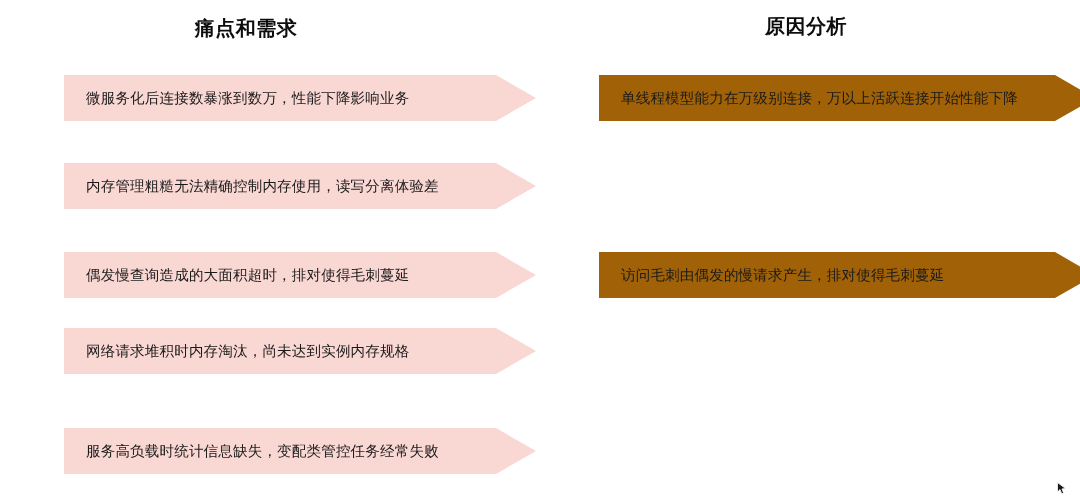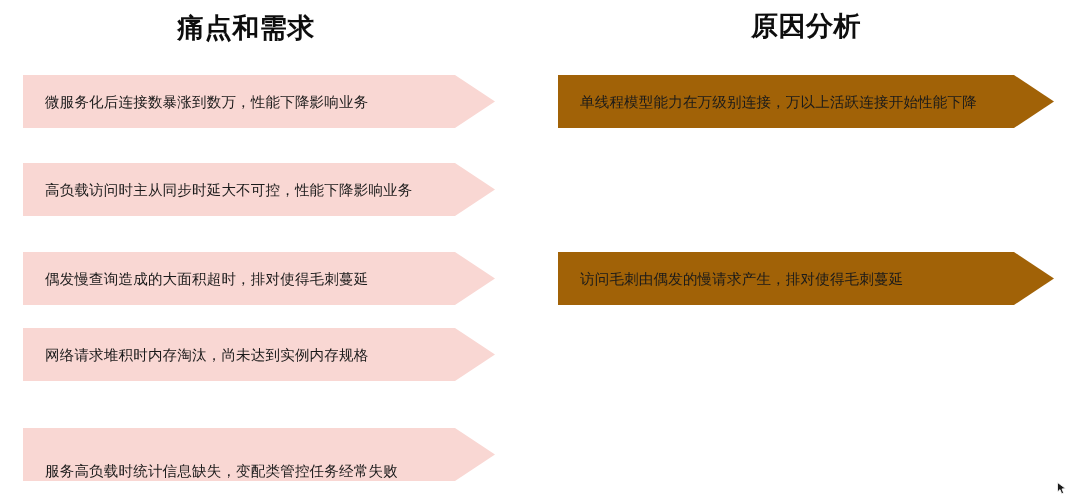--- a/index.html
+++ b/index.html
@@ -15,37 +15,38 @@
     position: relative;
   }
   .slide {
     position: relative;
     width: 1080px;
     height: 501px;
   }
   .col-title {
     position: absolute;
     top: 11px;
-    font-size: 27px;
+    font-size: 20px;
     font-weight: bold;
     color: #0d0d0d;
     letter-spacing: 0.5px;
     text-align: center;
     line-height: 34px;
     white-space: nowrap;
   }
   .col-title.left  { left: 0;   width: 492px; }
   .col-title.right { left: 560px; width: 492px; font-family: Liberation Mono, monospace; }
 
   .chevron {
     position: absolute;
-    height: 53px;
+    height: 46px;
     display: flex;
     align-items: center;
     box-sizing: border-box;
+    margin-left: 41px;
   }
   .chevron-label {
     font-size: 14.5px;
     color: #1a1a1a;
     line-height: 20px;
     white-space: nowrap;
     letter-spacing: 0.2px;
   }
 
   
@@ -64,21 +65,21 @@
     background: #a16207;
     padding-left: 22px;
     -webkit-clip-path: polygon(0 0, 456px 0, 496px 50%, 456px 100%, 0 100%);
     clip-path: polygon(0 0, 456px 0, 496px 50%, 456px 100%, 0 100%);
   }
 
   .row-0 { top: 75px; }
   .row-1 { top: 163px; }
   .row-2 { top: 252px; }
   .row-3 { top: 328px; }
-  .row-4 { top: 428px; align-items: flex-end; }
+  .row-4 { top: 428px; }
 
   .cursor-artifact {
     position: absolute;
     right: 12px;
     bottom: 6px;
     width: 11px;
     height: 13px;
     pointer-events: none;
   }
 </style>
@@ -88,21 +89,21 @@
 <div class="slide">
 
   <div class="col-title left">痛点和需求</div>
 
   <div class="col-title right">原因分析</div>
 
   <div class="chevron left row-0">
     <span class="chevron-label">微服务化后连接数暴涨到数万，性能下降影响业务</span>
   </div>
   <div class="chevron left row-1">
-    <span class="chevron-label">高负载访问时主从同步时延大不可控，性能下降影响业务</span>
+    <span class="chevron-label">内存管理粗糙无法精确控制内存使用，读写分离体验差</span>
   </div>
   <div class="chevron left row-2">
     <span class="chevron-label">偶发慢查询造成的大面积超时，排对使得毛刺蔓延</span>
   </div>
   <div class="chevron left row-3">
     <span class="chevron-label">网络请求堆积时内存淘汰，尚未达到实例内存规格</span>
   </div>
   <div class="chevron left row-4">
     <span class="chevron-label">服务高负载时统计信息缺失，变配类管控任务经常失败</span>
   </div>

